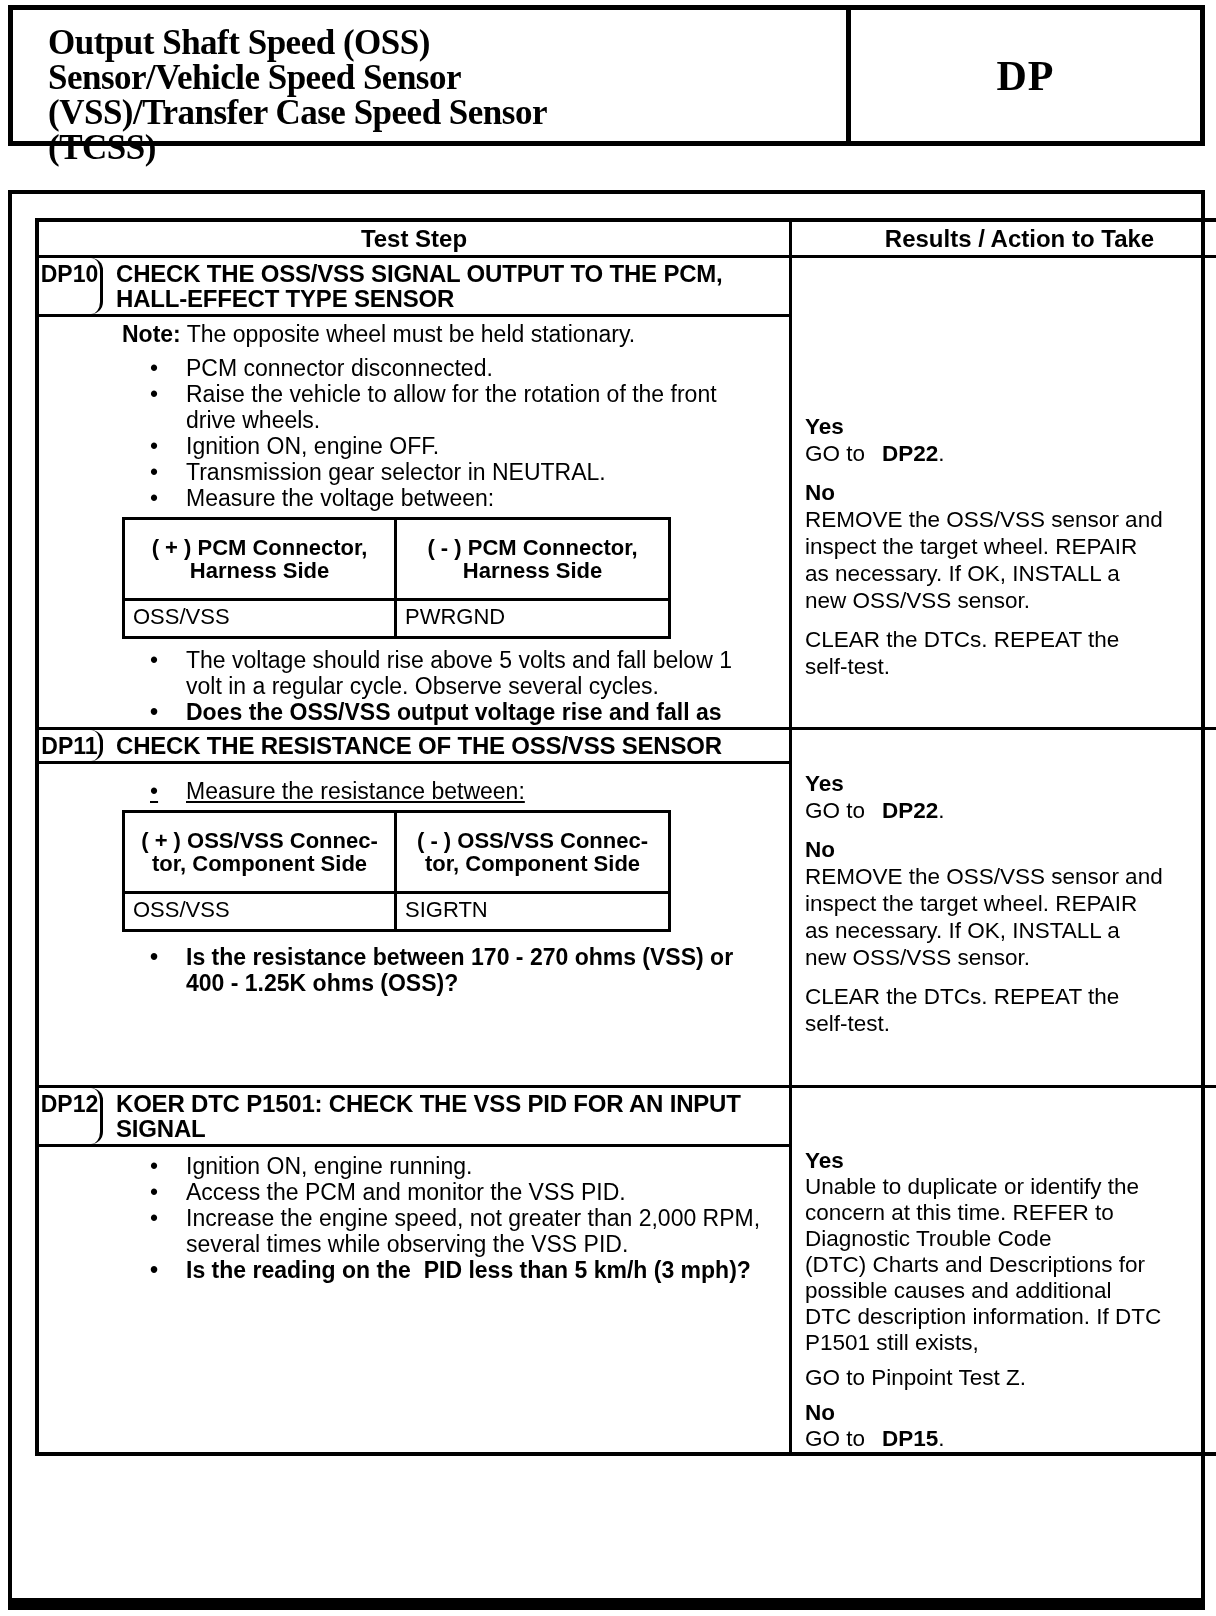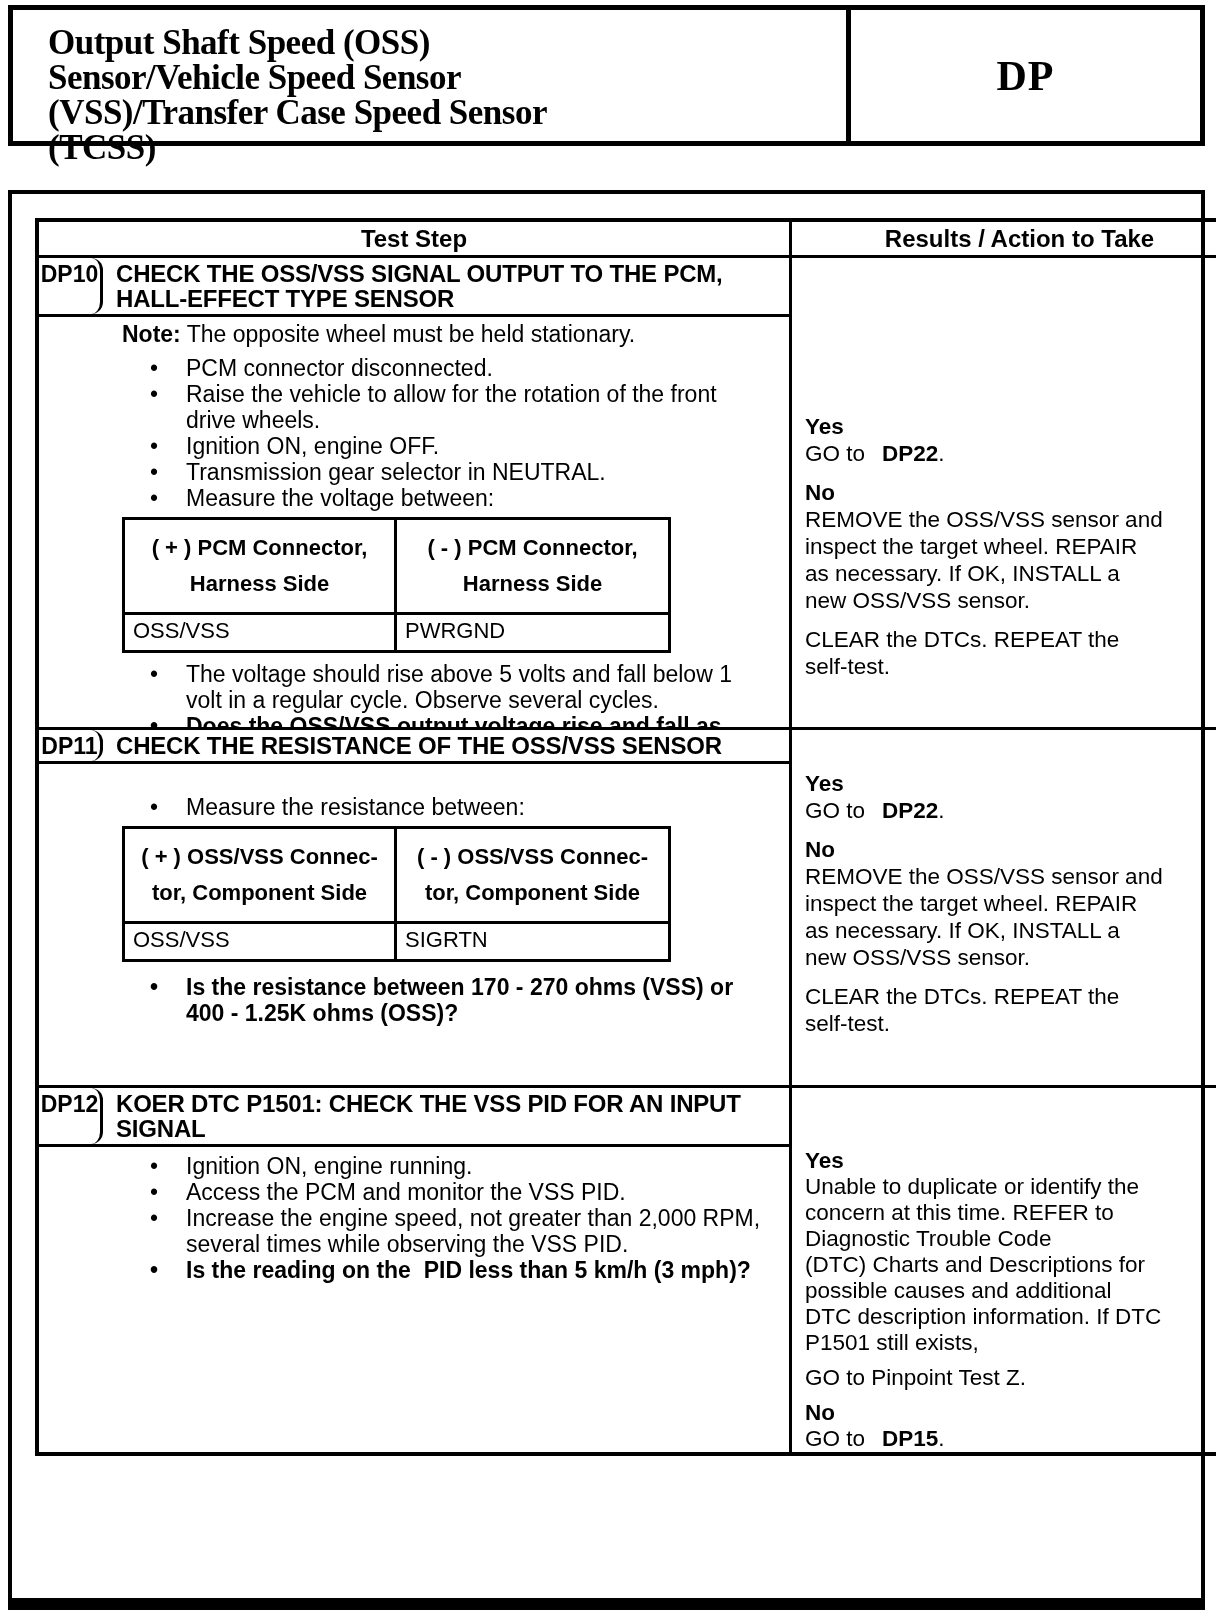--- a/index.html
+++ b/index.html
@@ -68,22 +68,22 @@
   .bullet-row .bullet::before { content:"\2022"; }
   .bullet-row .btext { flex:1; white-space:pre; }
   .q { font-weight:bold; } .mt8 { margin-top:8px; } .mt12 { margin-top:12px; }
 
   
   .conn {
     width:549px; margin:6px 0 0 0; border:3px solid #000;
     display:grid; grid-template-columns:272px 1fr;
   }
   .conn .h {
-    font-weight:bold; font-size:22px; line-height:36px; text-align:center;
-    padding:10px 2px; border-bottom:3px solid #000; white-space:pre;
+    font-weight:bold; font-size:22px; line-height:23px; text-align:center;
+    padding:16px 2px; border-bottom:3px solid #000; white-space:pre;
   }
   .conn .h.first, .conn .v.first { border-right:3px solid #000; }
   .conn .v { font-size:22px; padding:3px 6px 6px 8px; }
 
   
   .result-cell { font-size:22.5px; line-height:27px; padding:12px 2px 0 13px; }
   .result-cell.r0 { padding-top:155px; }
   .result-cell.r1 { padding-top:40px; }
   .result-cell.r2 { padding-top:60px; line-height:26px; }
   .ynlabel { font-weight:bold; }
@@ -180,21 +180,21 @@
       <div class="rpara ml">CLEAR the DTCs. REPEAT the
 self-test.</div>
     </div>
 
     <div class="cell rule-bottom">
       <div class="step-head">
         <div class="step-id">DP11</div>
         <div class="step-title">CHECK THE RESISTANCE OF THE OSS/VSS SENSOR</div>
       </div>
       <div class="step-body" style="padding-top:14px;">
-        <div class="bullet-list" style="margin-top:16px;">
+        <div class="bullet-list" style="margin-top:0;text-decoration:underline;">
           <div class="bullet-row">
               <span class="bullet"></span>
               <span class="btext">Measure the resistance between:</span>
             </div>
         </div>
         <div class="conn mt12">
           <div class="h first">( + ) OSS/VSS Connec-
 tor, Component Side</div>
           <div class="h">( - ) OSS/VSS Connec-
 tor, Component Side</div>

